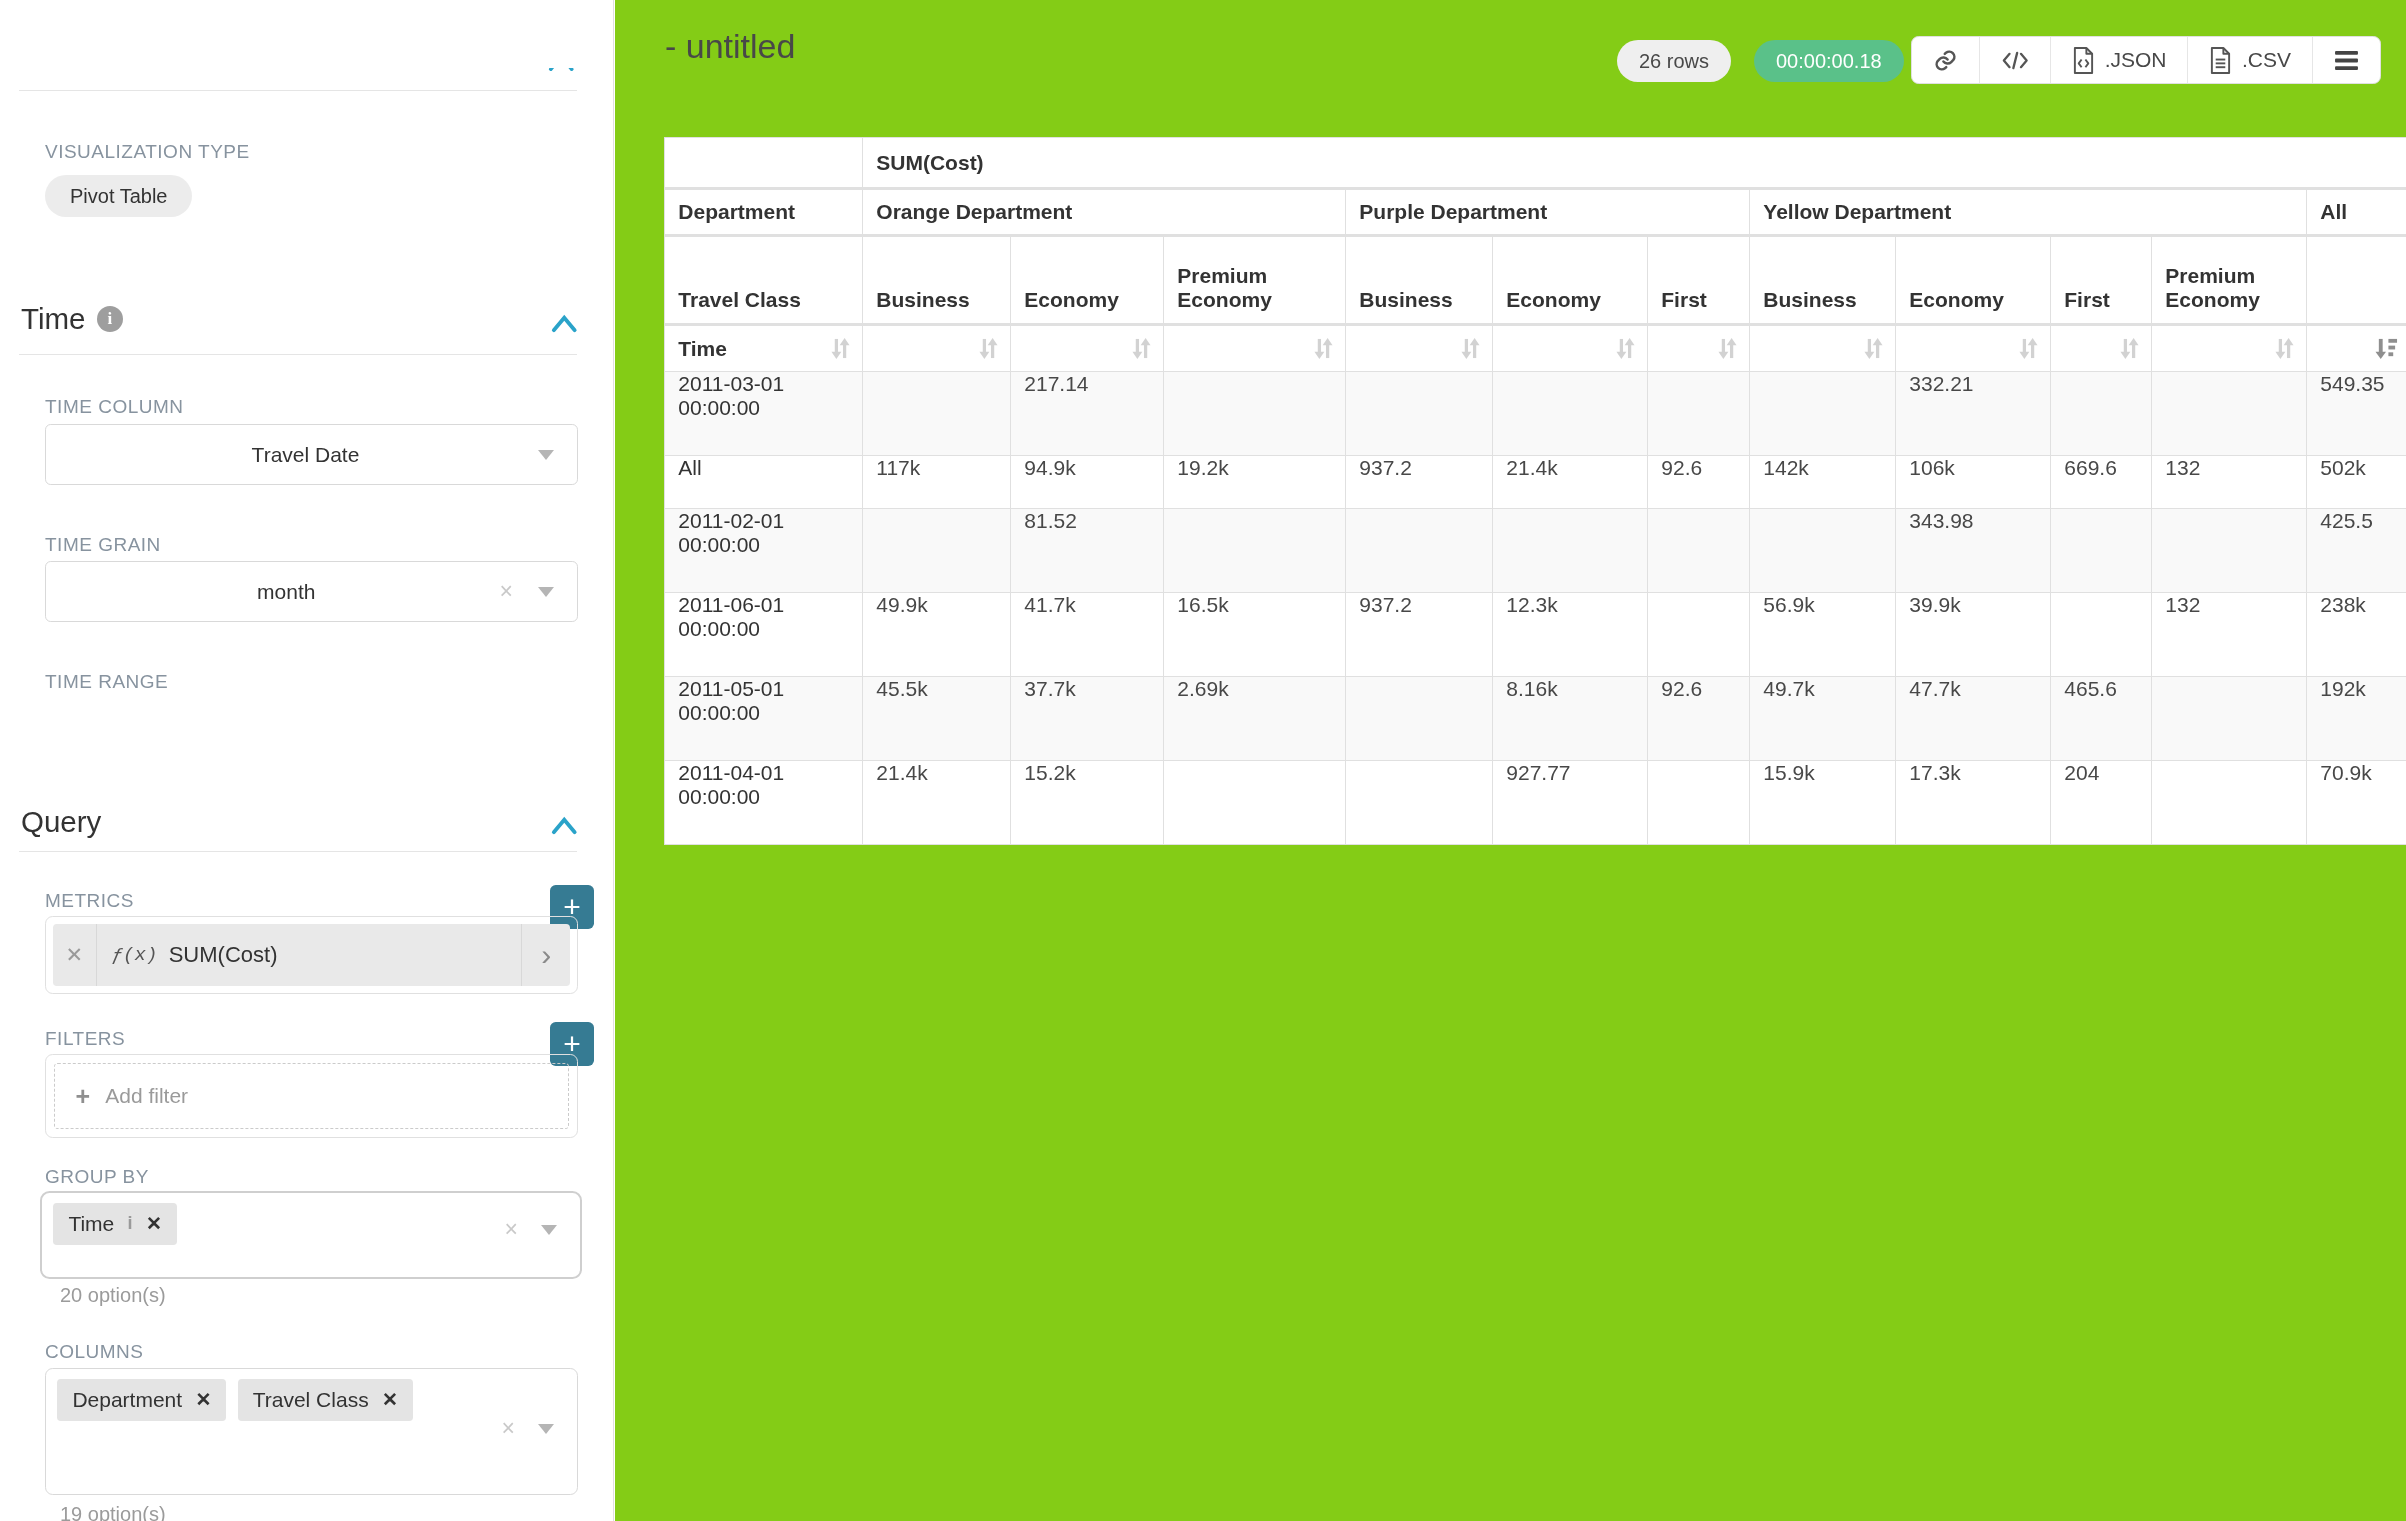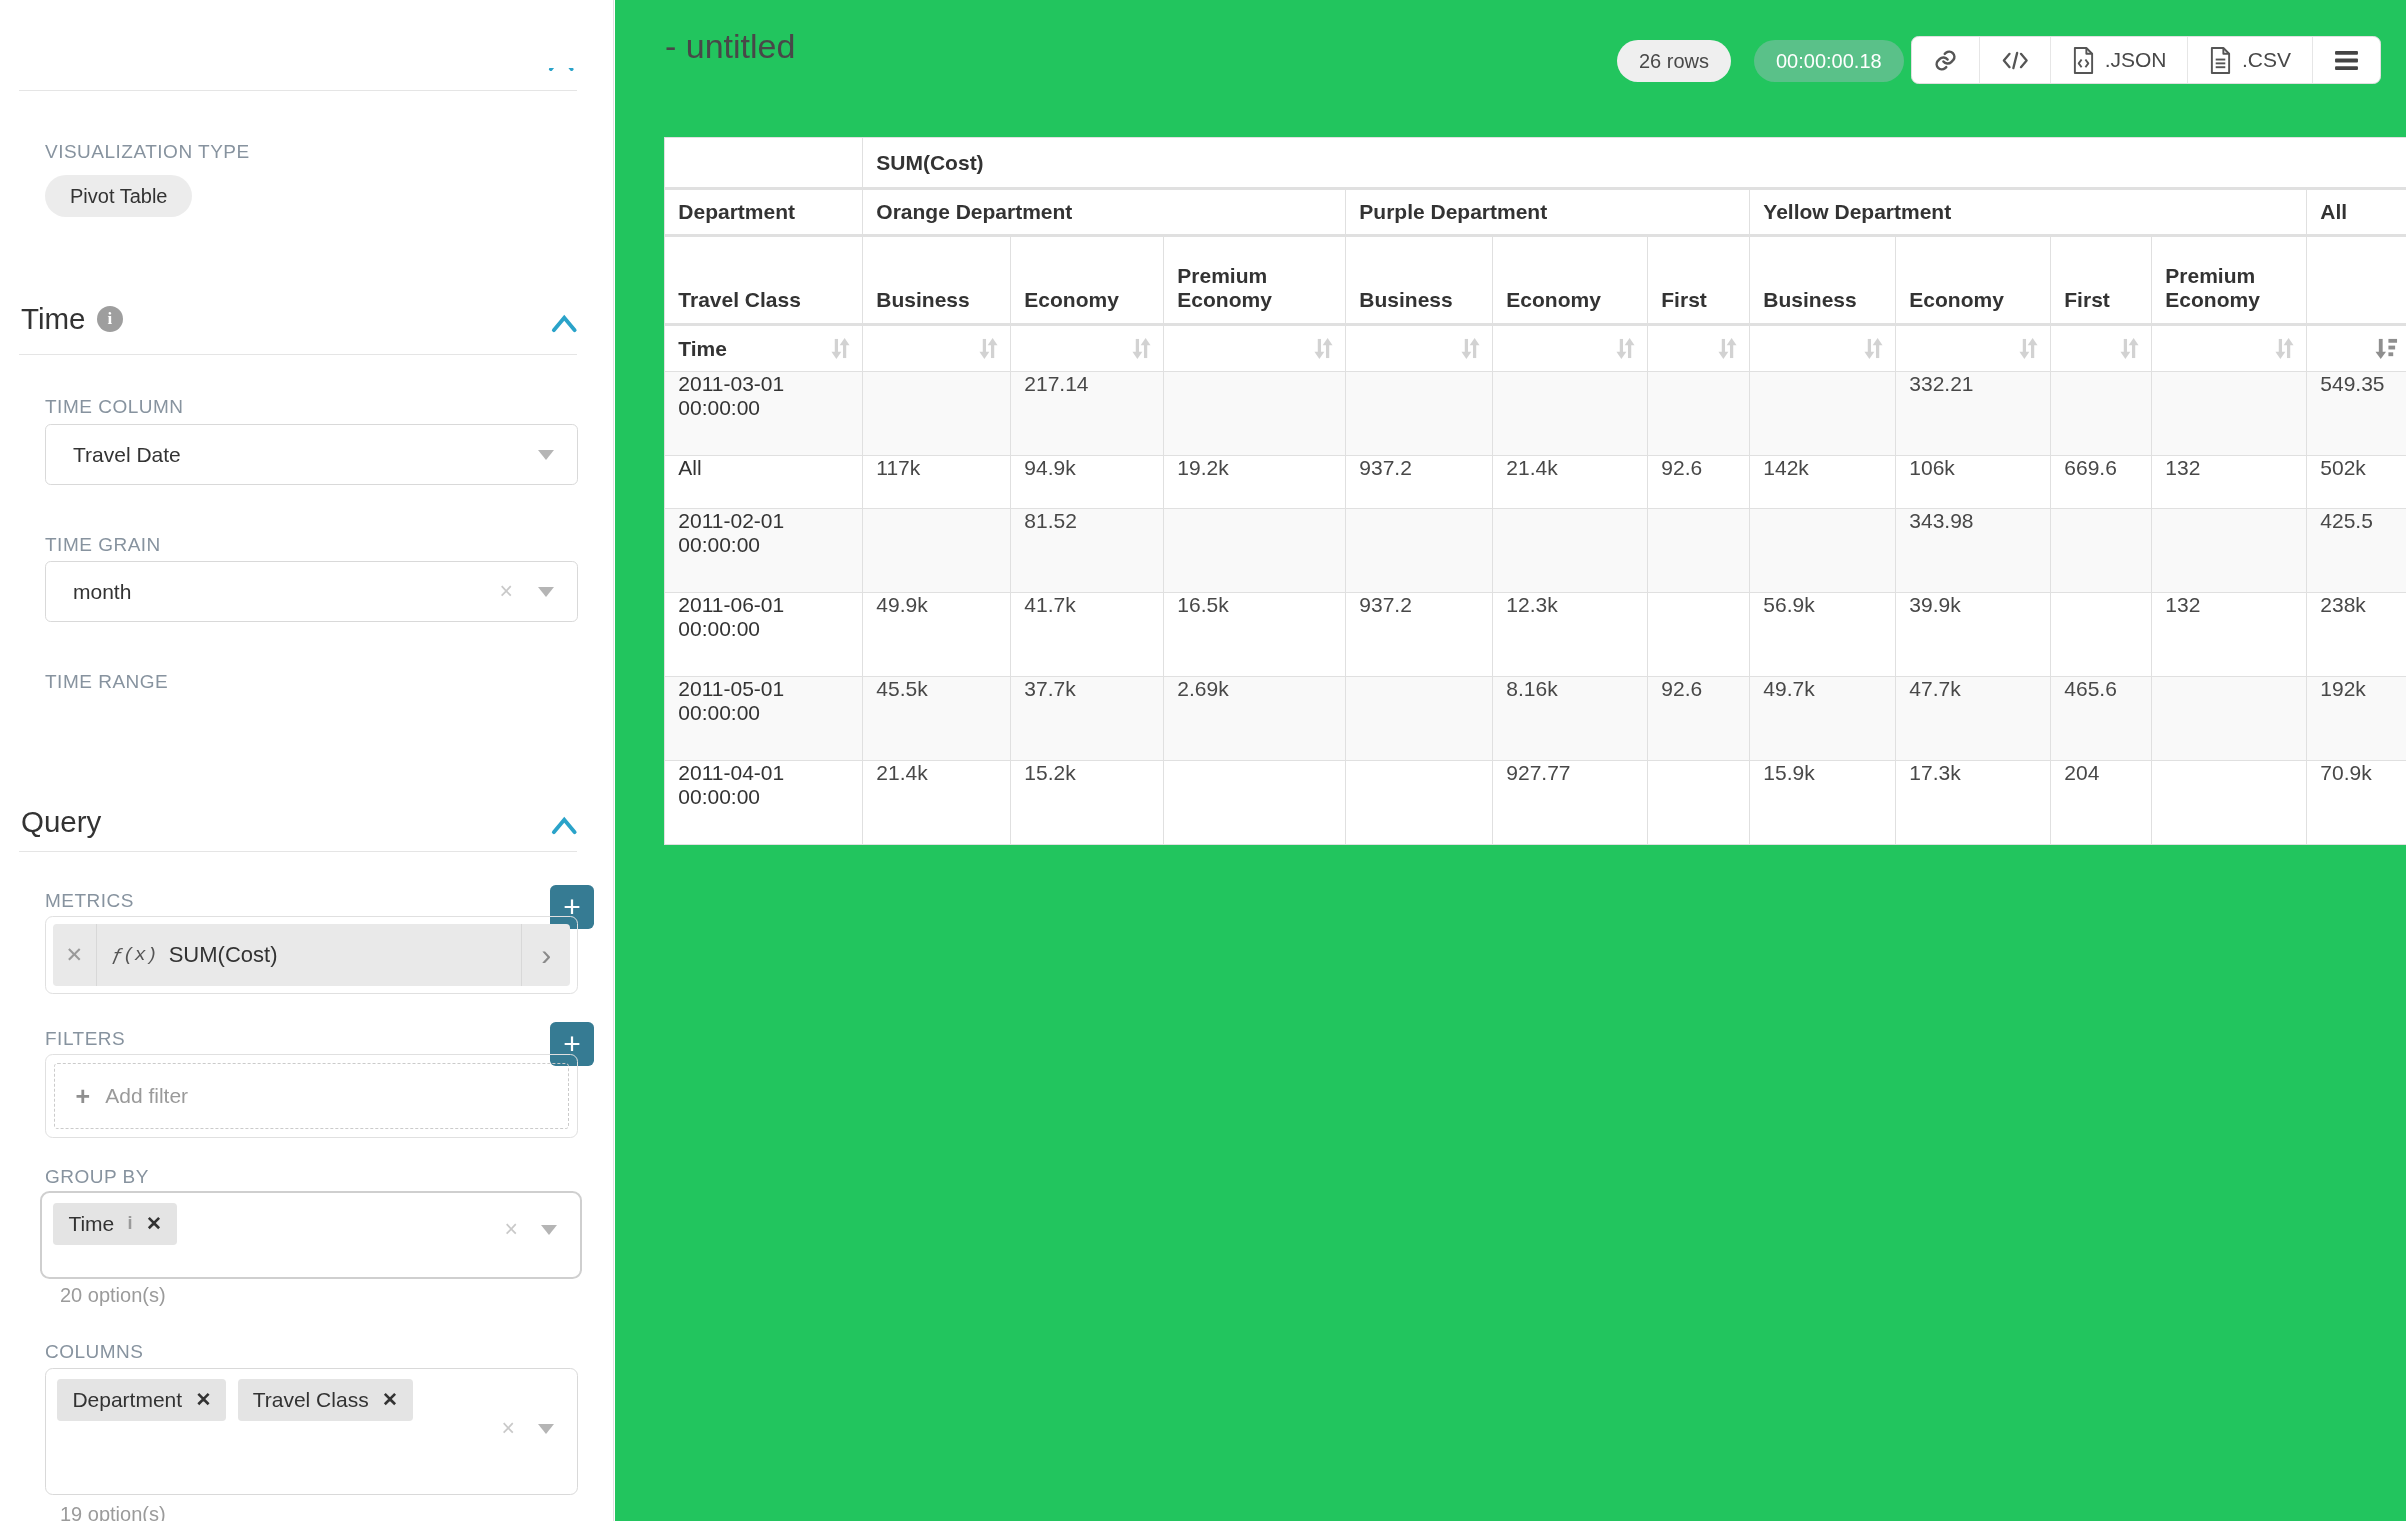--- a/index.html
+++ b/index.html
@@ -18,21 +18,21 @@
 
   .divider { position:absolute; left:19px; width:558px; height:1px; background:#e5e5e5; }
 
   .ctl-label { position:absolute; left:45px; font-size:19px; color:#87939f; letter-spacing:0.5px; }
   .pill { position:absolute; background:#ececec; border-radius:27px; font-size:20px; color:#333; display:inline-flex; align-items:center; padding:0 25px; height:42px; }
 
   .section-title { position:absolute; left:21px; font-size:29.5px; font-weight:400; color:#333; display:flex; align-items:center; gap:11.4px; }
   .info-icon { width:26px; height:26px; border-radius:50%; background:#9e9e9e; color:#fff; font-size:17px; font-weight:700; display:inline-flex; align-items:center; justify-content:center; font-family:"Liberation Serif", serif; }
   .section-chevron { position:absolute; left:550px; }
 
-  .select { position:absolute; left:45px; width:533px; height:61px; border:1px solid #d9d9d9; border-radius:5.7px; background:#fff; display:flex; align-items:center; padding:0 23px 0 27px; font-size:21px; color:#333; }
+  .select { position:absolute; left:45px; width:533px; height:61px; border:1px solid #d9d9d9; border-radius:5.7px; background:#fff; display:flex; align-items:center; padding:0 23px 0 27px; font-size:21px; color:#333;text-align:center; }
   .select .grow { flex:1; }
   .clear-x { color:#c9c9c9; font-size:23px; margin-right:25px; }
   .caret { width:0; height:0; border-left:8.6px solid transparent; border-right:8.6px solid transparent; border-top:10.5px solid #b5b5b5; }
 
   .plus-btn { position:absolute; left:550px; width:44px; height:44px; background:#367b93; border-radius:5.7px; color:#fff; font-size:30px; font-weight:400; display:flex; align-items:center; justify-content:center; cursor:pointer; }
 
   .metric-box { position:absolute; left:45px; top:916px; width:533px; height:78px; border:1px solid #e0e0e0; border-radius:7.6px; padding:6.7px; }
   .metric-pill { display:flex; height:100%; background:#e9e9e9; border-radius:3.8px; align-items:center; overflow:hidden; }
   .metric-pill .mx { flex:0 0 44px; text-align:center; color:#9a9a9a; font-size:21px; border-right:1px solid #d8d8d8; align-self:stretch; display:flex; align-items:center; justify-content:center; }
   .metric-pill .mlabel { flex:1; display:flex; align-items:center; gap:11.4px; padding-left:15px; font-size:22px; color:#333; }
@@ -47,21 +47,21 @@
   .gb-box { left:40px; top:1191px; width:542px; height:88px; border:2.9px solid #cfcfcf; border-radius:9.5px; }
   .col-box { left:45px; top:1368px; width:533px; height:127px; border:1px solid #d9d9d9; border-radius:7.6px; }
   .tags { position:absolute; left:11.4px; top:9.5px; display:flex; gap:11.4px; }
   .tag { background:#e4e4e4; border-radius:3.8px; height:42px; display:inline-flex; align-items:center; padding:0 15px; font-size:21px; color:#333; gap:13.3px; }
   .tag .t-info { color:#9a9a9a; font-size:18px; font-weight:700; }
   .tag .t-x { color:#333; font-size:19px; font-weight:700; cursor:pointer; }
   .ts-right { position:absolute; right:23px; display:flex; align-items:center; gap:23px; }
   .hint { position:absolute; left:60px; font-size:20px; color:#9b9b9b; }
 
   
-  .main { position:absolute; left:615px; top:0; right:0; height:100%; background:#22c55e; }
+  .main { position:absolute; left:615px; top:0; right:0; height:100%; background:#84cc16; }
   .chart-title { position:absolute; left:50px; top:27px; font-size:34px; color:#484848; }
   .badge { position:absolute; height:42px; border-radius:21px; display:inline-flex; align-items:center; padding:16px 22px; font-size:20px; }
   .rows-badge { left:1002px; top:40px; background:#efefef; color:#484848; }
   .timer-badge { left:1139px; top:40px; background:#5ac189; color:#fff; }
   .export-group { position:absolute; right:25px; top:36px; height:48px; display:flex; align-items:stretch; border:1px solid #e0e0e0; border-radius:7.6px; background:#fff; }
   .export-group .seg { display:flex; align-items:center; gap:9.5px; padding:0 21px; font-size:21px; color:#484848; cursor:pointer; }
   .export-group .seg + .seg { border-left:1px solid #e6e6e6; }
 
   
   .pivot-wrap { position:absolute; left:49px; top:137px; }

